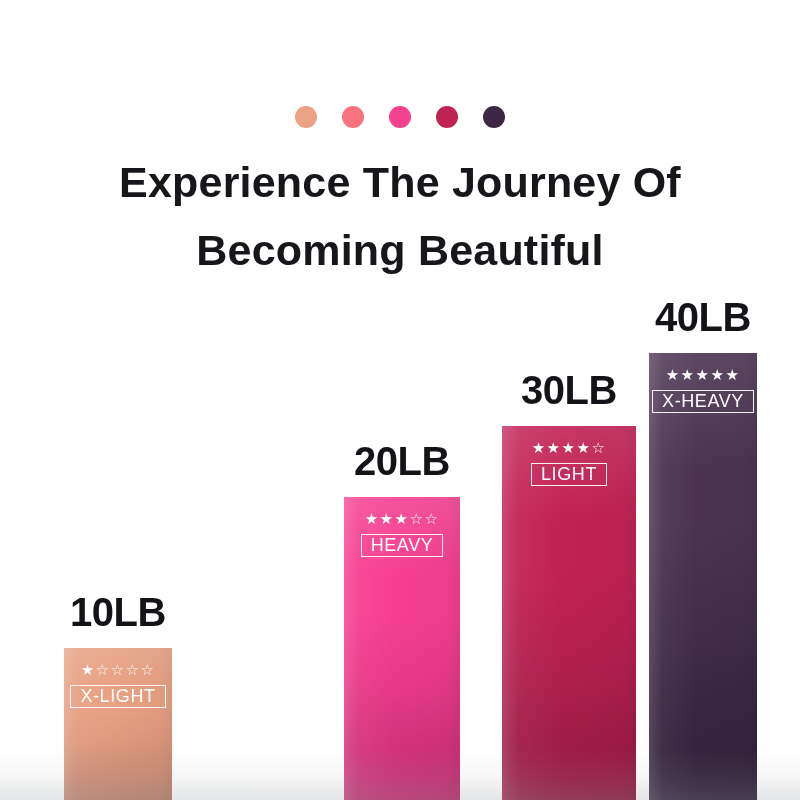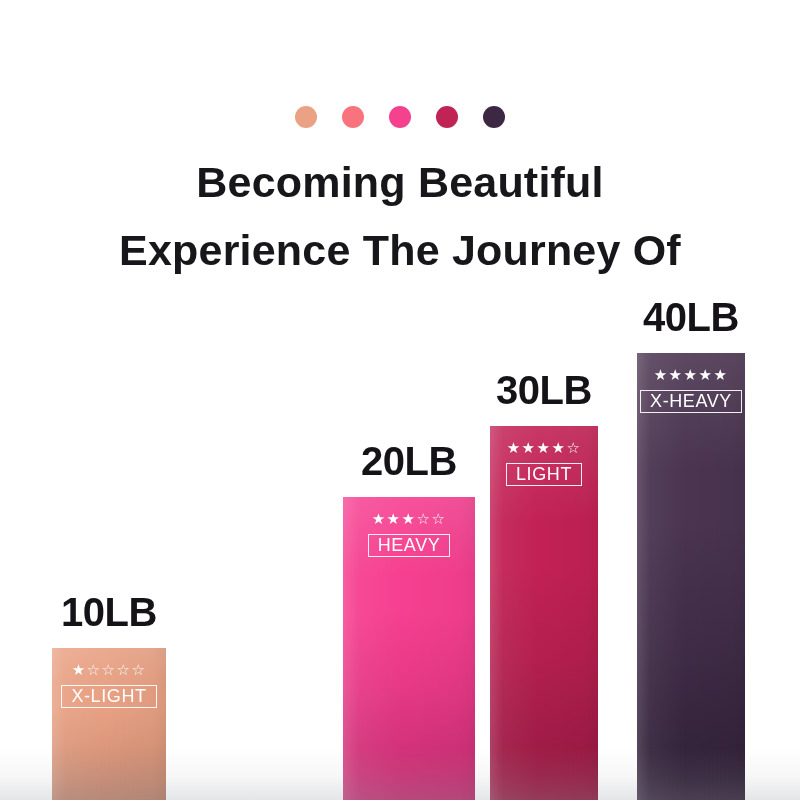--- a/index.html
+++ b/index.html
@@ -56,20 +56,21 @@
   #chart {
     position: absolute;
     left: 0;
     top: 0;
     width: 800px;
     height: 800px;
   }
   .bar-group {
     position: absolute;
     bottom: 0;
+    margin-left: 12px;
   }
   .bar-weight {
     position: absolute;
     left: 0;
     width: 100%;
     text-align: center;
     font-weight: bold;
     font-size: 40px;
     line-height: 40px;
     color: #151317;
@@ -148,48 +149,48 @@
 
 <div id="dot-row">
   <span class="dot" style="background: rgb(234, 161, 132);"></span>
   <span class="dot" style="background: rgb(249, 115, 127);"></span>
   <span class="dot" style="background: rgb(244, 66, 142);"></span>
   <span class="dot" style="background: rgb(191, 36, 85);"></span>
   <span class="dot" style="background: rgb(61, 40, 67);"></span>
 </div>
 
 <div id="headline">
+  <span class="line">Experience The Journey Of</span>
   <span class="line">Becoming Beautiful</span>
-  <span class="line">Experience The Journey Of</span>
 </div>
 
 <div id="chart">
 
-  <div class="bar-group" style="left: 52px; width: 108px; height: 208px; padding-left: 6px;">
+  <div class="bar-group" style="left: 52px; width: 108px; height: 208px;">
     <div class="bar-weight" style="top: 0px;">10LB</div>
     <div class="bar" style="height: 152px; background: linear-gradient(rgb(232, 161, 132) 0%, rgb(232, 161, 132) 38%, rgb(205, 139, 114) 100%);">
       <div class="bar-inner">
         <div class="stars">★☆☆☆☆</div>
         <div class="tier">X-LIGHT</div>
       </div>
     </div>
   </div>
 
 
-  <div class="bar-group" style="left: 343px; width: 88px; height: 359px; padding-left: 44px;">
+  <div class="bar-group" style="left: 332px; width: 116px; height: 359px;">
     <div class="bar-weight" style="top: 0px;">20LB</div>
     <div class="bar" style="height: 303px; background: linear-gradient(rgb(246, 63, 144) 0%, rgb(246, 63, 144) 38%, rgb(207, 47, 119) 100%);">
       <div class="bar-inner">
         <div class="stars">★★★☆☆</div>
         <div class="tier">HEAVY</div>
       </div>
     </div>
   </div>
 
-  <div class="bar-group" style="left: 490px; width: 108px; height: 430px;">
+  <div class="bar-group" style="left: 490px; width: 108px; height: 430px; padding-left: 26px;">
     <div class="bar-weight" style="top: 0px;">30LB</div>
     <div class="bar" style="height: 374px; background: linear-gradient(rgb(194, 33, 85) 0%, rgb(194, 33, 85) 38%, rgb(157, 27, 70) 100%);">
       <div class="bar-inner">
         <div class="stars">★★★★☆</div>
         <div class="tier">LIGHT</div>
       </div>
     </div>
   </div>
 
   <div class="bar-group" style="left: 637px; width: 108px; height: 503px;">

